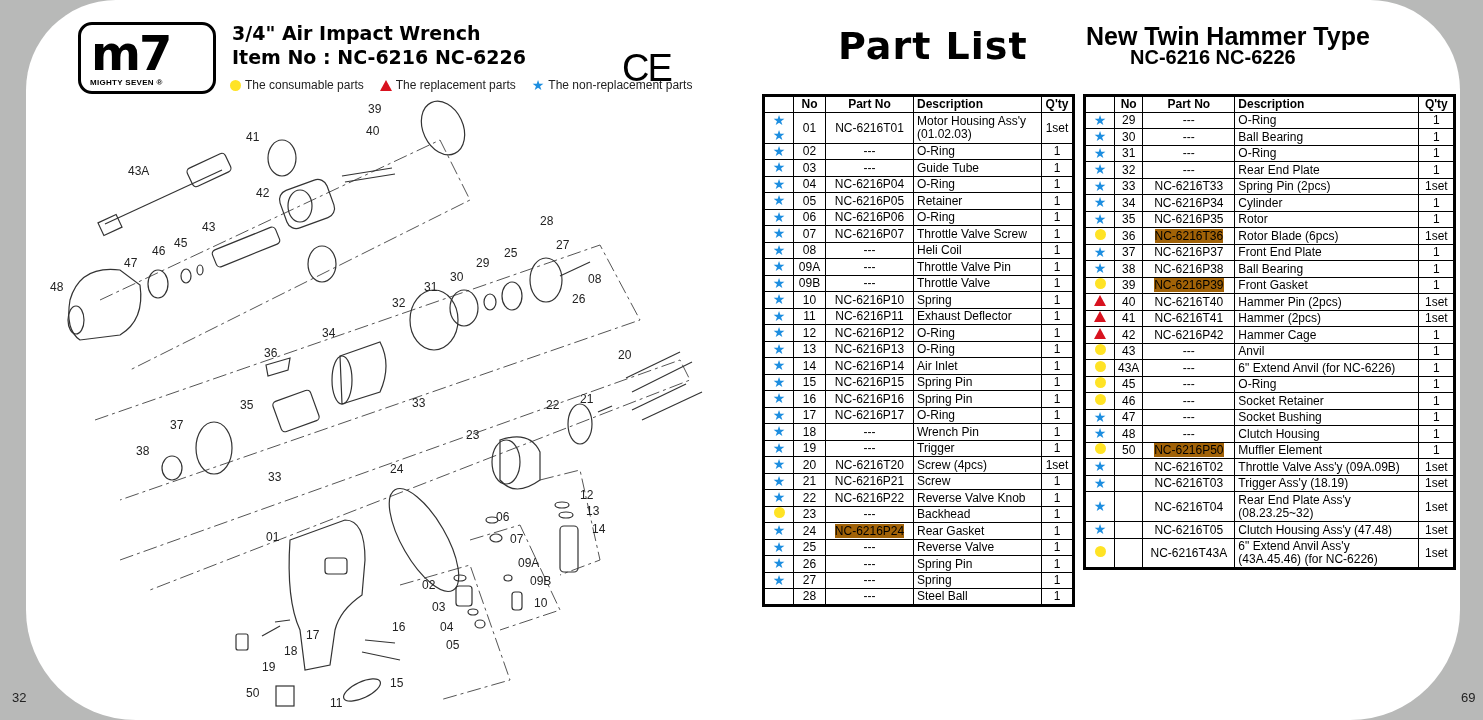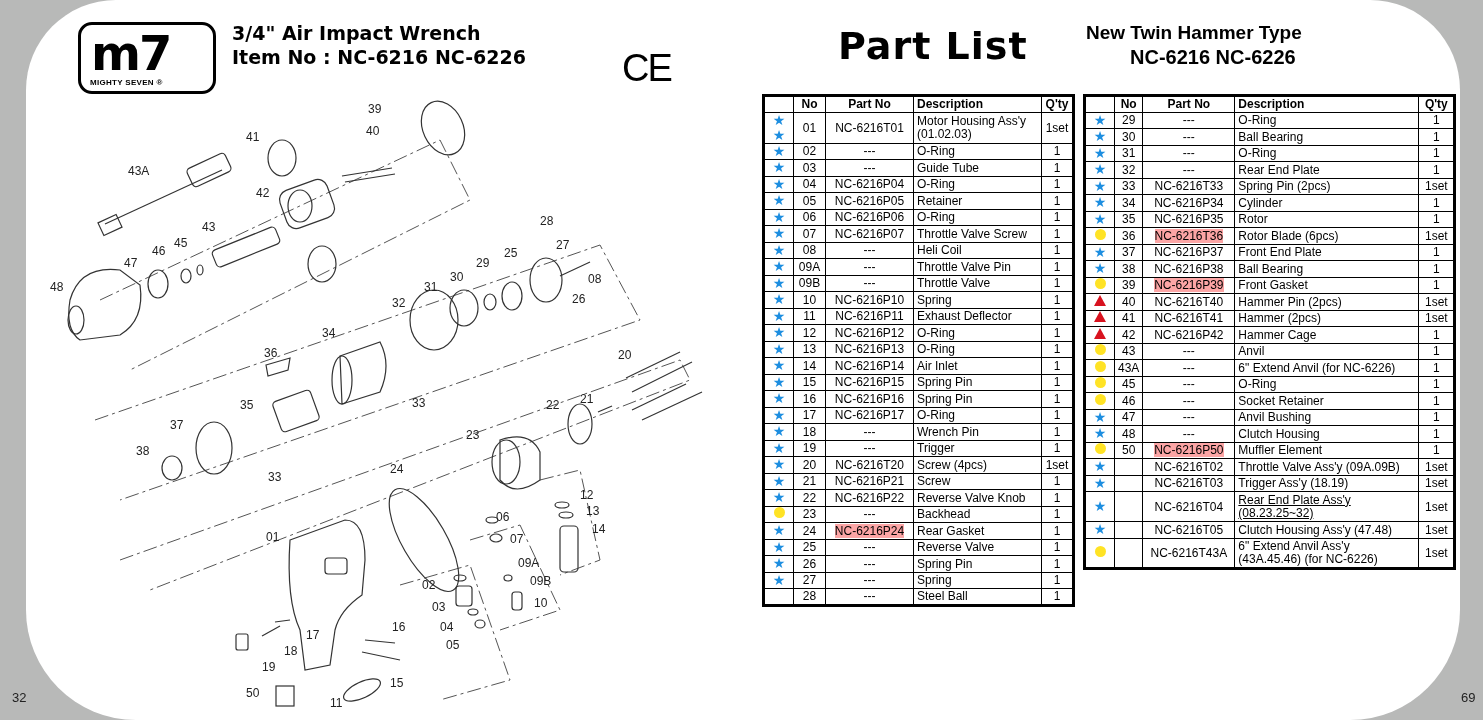--- a/index.html
+++ b/index.html
@@ -32,30 +32,30 @@
   .dot { display: inline-block; width: 11px; height: 11px; border-radius: 50%; background: #ffe325; }
   .tri { display: inline-block; width: 0; height: 0; border-left: 6px solid transparent; border-right: 6px solid transparent; border-bottom: 11px solid #d8121f; }
   .star { color: #1d8ee0; font-size: 14px; line-height: 1; }
 
   
   .diagram { position: absolute; left: 30px; top: 96px; width: 690px; height: 620px; }
   .callout { position: absolute; font-size: 12px; color: #222; }
 
   
   .pl-title { position: absolute; left: 838px; top: 24px; font-family: "DejaVu Sans", sans-serif; font-weight: bold; font-size: 38px; letter-spacing: 1px; }
-  .pl-sub1 { position: absolute; left: 1086px; top: 22px; font-weight: bold; font-size: 19px; }
+  .pl-sub1 { position: absolute; left: 1086px; top: 22px; font-weight: bold; font-size: 25px; }
   .pl-sub2 { position: absolute; left: 1130px; top: 46px; font-weight: bold; font-size: 20px; }
 
   table.parts { position: absolute; border-collapse: collapse; border: 3px solid #000; font-size: 12px; background: #fff; }
   table.parts th, table.parts td { border: 1px solid #000; padding: 0 3px; height: 16.5px; line-height: 14px; white-space: nowrap; }
   table.parts th { font-weight: bold; text-align: center; }
   table.parts td.c { text-align: center; }
   table.parts td.sym { text-align: center; width: 30px; }
   table.parts td.l { text-align: left; }
-  .hl { background: #fca5a5; }
+  .hl { background: #a16207; }
   #tableA { left: 762px; top: 94px; }
   #tableB { left: 1083px; top: 94px; }
   #tableA .col-no { width: 32px; } #tableA .col-pn { width: 88px; } #tableA .col-desc { width: 128px; } #tableA .col-q { width: 32px; }
   #tableB .col-no { width: 28px; } #tableB .col-pn { width: 92px; } #tableB .col-desc { width: 184px; } #tableB .col-q { width: 36px; }
   .wrap { white-space: normal !important; line-height: 13px !important; }
 </style>
 </head>
 <body>
 
 <div class="spread">
@@ -66,20 +66,34 @@
   <div class="page-num right">69</div>
 
   <div class="logo">
     <div class="mark">m7</div>
     <div class="sub">MIGHTY SEVEN ®</div>
   </div>
   <div class="title1">3/4" Air Impact Wrench</div>
   <div class="title2">Item No : NC-6216 NC-6226</div>
   <div class="ce">CE</div>
 
+  <div class="legend">
+    <div class="legend-item">
+      <span class="dot"></span>
+      <span>The consumable parts</span>
+    </div>
+    <div class="legend-item">
+      <span class="tri"></span>
+      <span>The replacement parts</span>
+    </div>
+    <div class="legend-item">
+      <span class="star">★</span>
+      <span>The non-replacement parts</span>
+    </div>
+  </div>
 
   <svg class="diagram" viewBox="30 96 690 620" width="690" height="620" style="position:absolute;left:30px;top:96px;">
     <g fill="none" stroke="#555" stroke-width="1" stroke-dasharray="14 4 3 4">
       <polyline points="100,300 440,140 470,200 130,370"></polyline>
       <polyline points="95,420 600,245 640,320 120,500"></polyline>
       <polyline points="120,560 680,360 690,380 150,590"></polyline>
       <polyline points="400,585 470,565 510,680 440,700"></polyline>
       <polyline points="470,540 520,525 560,610 500,630"></polyline>
       <polyline points="540,480 580,470 600,560 560,575"></polyline>
     </g>
@@ -577,21 +591,21 @@
           <td class="sym"><span class="dot" style="background:#ffe325"></span></td>
           <td class="c">46</td>
           <td class="c">---</td>
           <td class="l">Socket Retainer</td>
           <td class="c">1</td>
         </tr>
         <tr>
           <td class="sym"><span class="star" style="color:#1d8ee0">★</span></td>
           <td class="c">47</td>
           <td class="c">---</td>
-          <td class="l">Anvil Bushing</td>
+          <td class="l">Socket Bushing</td>
           <td class="c">1</td>
         </tr>
         <tr>
           <td class="sym"><span class="star" style="color:#1d8ee0">★</span></td>
           <td class="c">48</td>
           <td class="c">---</td>
           <td class="l">Clutch Housing</td>
           <td class="c">1</td>
         </tr>
         <tr>
@@ -612,21 +626,21 @@
           <td class="sym"><span class="star" style="color:#1d8ee0">★</span></td>
           <td class="c"></td>
           <td class="c">NC-6216T03</td>
           <td class="l">Trigger Ass'y (18.19)</td>
           <td class="c">1set</td>
         </tr>
         <tr>
           <td class="sym"><span class="star" style="color:#1d8ee0">★</span></td>
           <td class="c" style="height: 30px;"></td>
           <td class="c" style="height: 30px;">NC-6216T04</td>
-          <td class="l wrap" style="height: 30px; text-decoration: underline;">Rear End Plate Ass'y (08.23.25~32)</td>
+          <td class="l wrap" style="height: 30px;">Rear End Plate Ass'y (08.23.25~32)</td>
           <td class="c" style="height: 30px;">1set</td>
         </tr>
         <tr>
           <td class="sym"><span class="star" style="color:#1d8ee0">★</span></td>
           <td class="c"></td>
           <td class="c">NC-6216T05</td>
           <td class="l">Clutch Housing  Ass'y (47.48)</td>
           <td class="c">1set</td>
         </tr>
         <tr>

